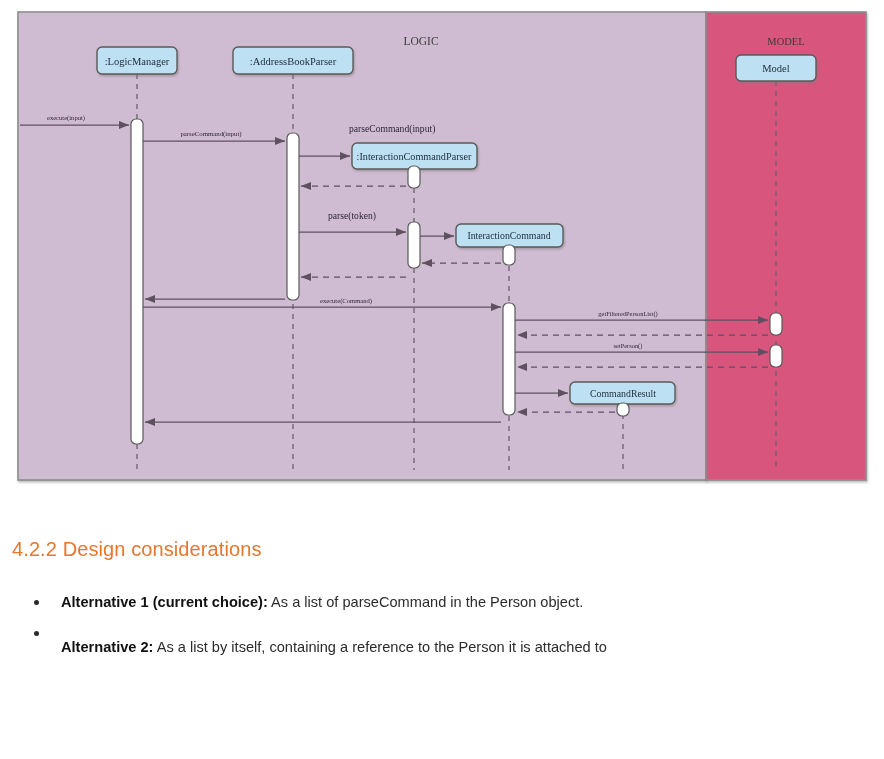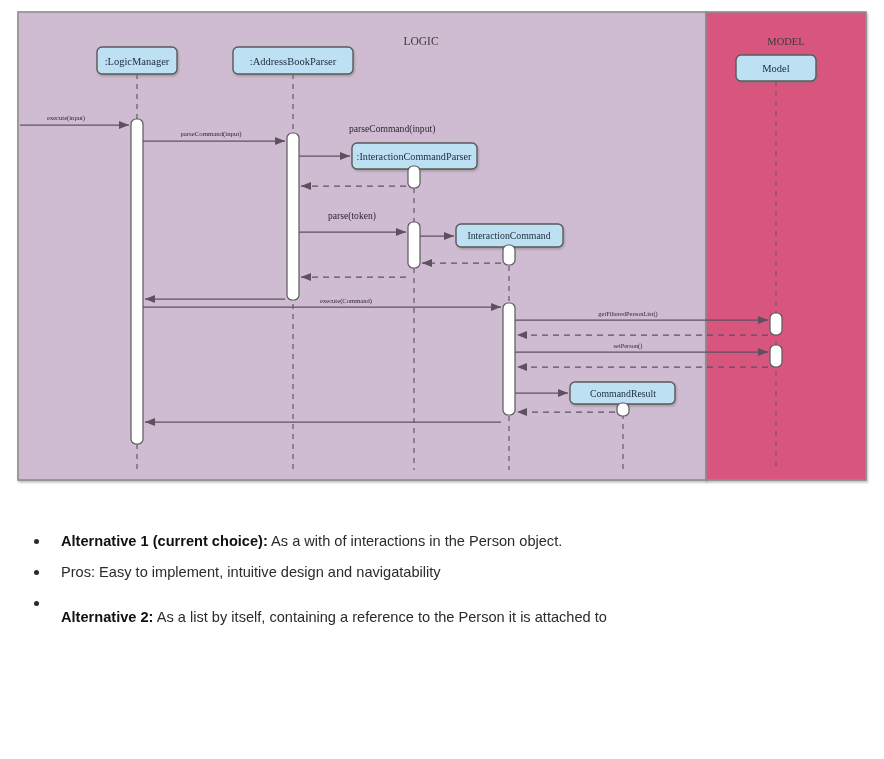--- a/index.html
+++ b/index.html
@@ -152,24 +152,22 @@
     <text x="349" y="132" font-size="9.6" text-anchor="start">parseCommand(input)</text>
     <text x="352" y="219" font-size="9.6">parse(token)</text>
     <text x="346" y="303" font-size="6.6">execute(Command)</text>
     <text x="628" y="316" font-size="6.4">getFilteredPersonList()</text>
     <text x="628" y="348" font-size="6.4">setPerson()</text>
   </g>
 </svg>
 </div>
 
 <div class="prose">
+  <h2 class="section-heading">4.2.2 Design considerations</h2>
   <ul class="bullets">
     <li>
-      <b>Alternative 1 (current choice):</b><span> As a with of interactions in the Person object.</span>
-    </li>
-    <li>
-      <b></b><span>Pros: Easy to implement, intuitive design and navigatability</span>
+      <b>Alternative 1 (current choice):</b><span> As a list of parseCommand in the Person object.</span>
     </li>
     <li class="faded" style="padding-top:14px">
       <b>Alternative 2:</b><span> As a list by itself, containing a reference to the Person it is attached to</span>
     </li>
   </ul>
 </div>
 
 </body></html>

